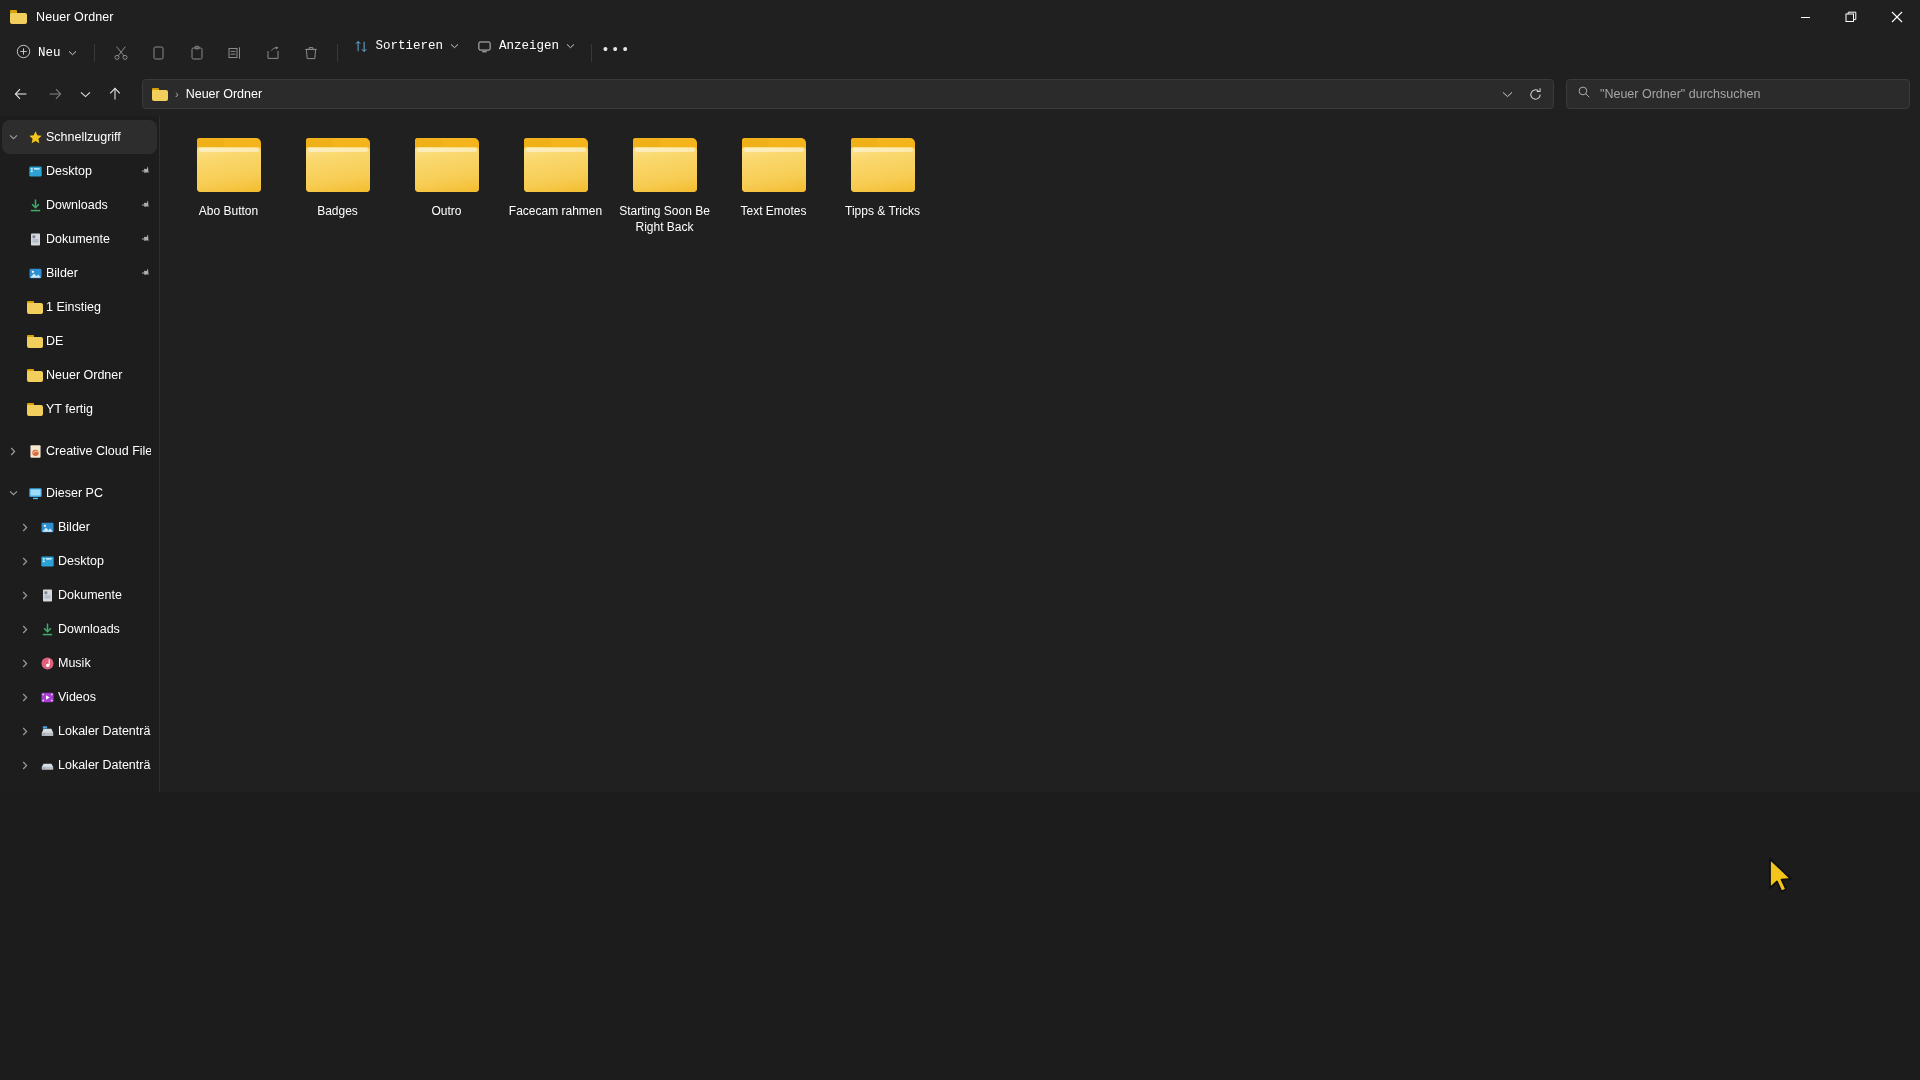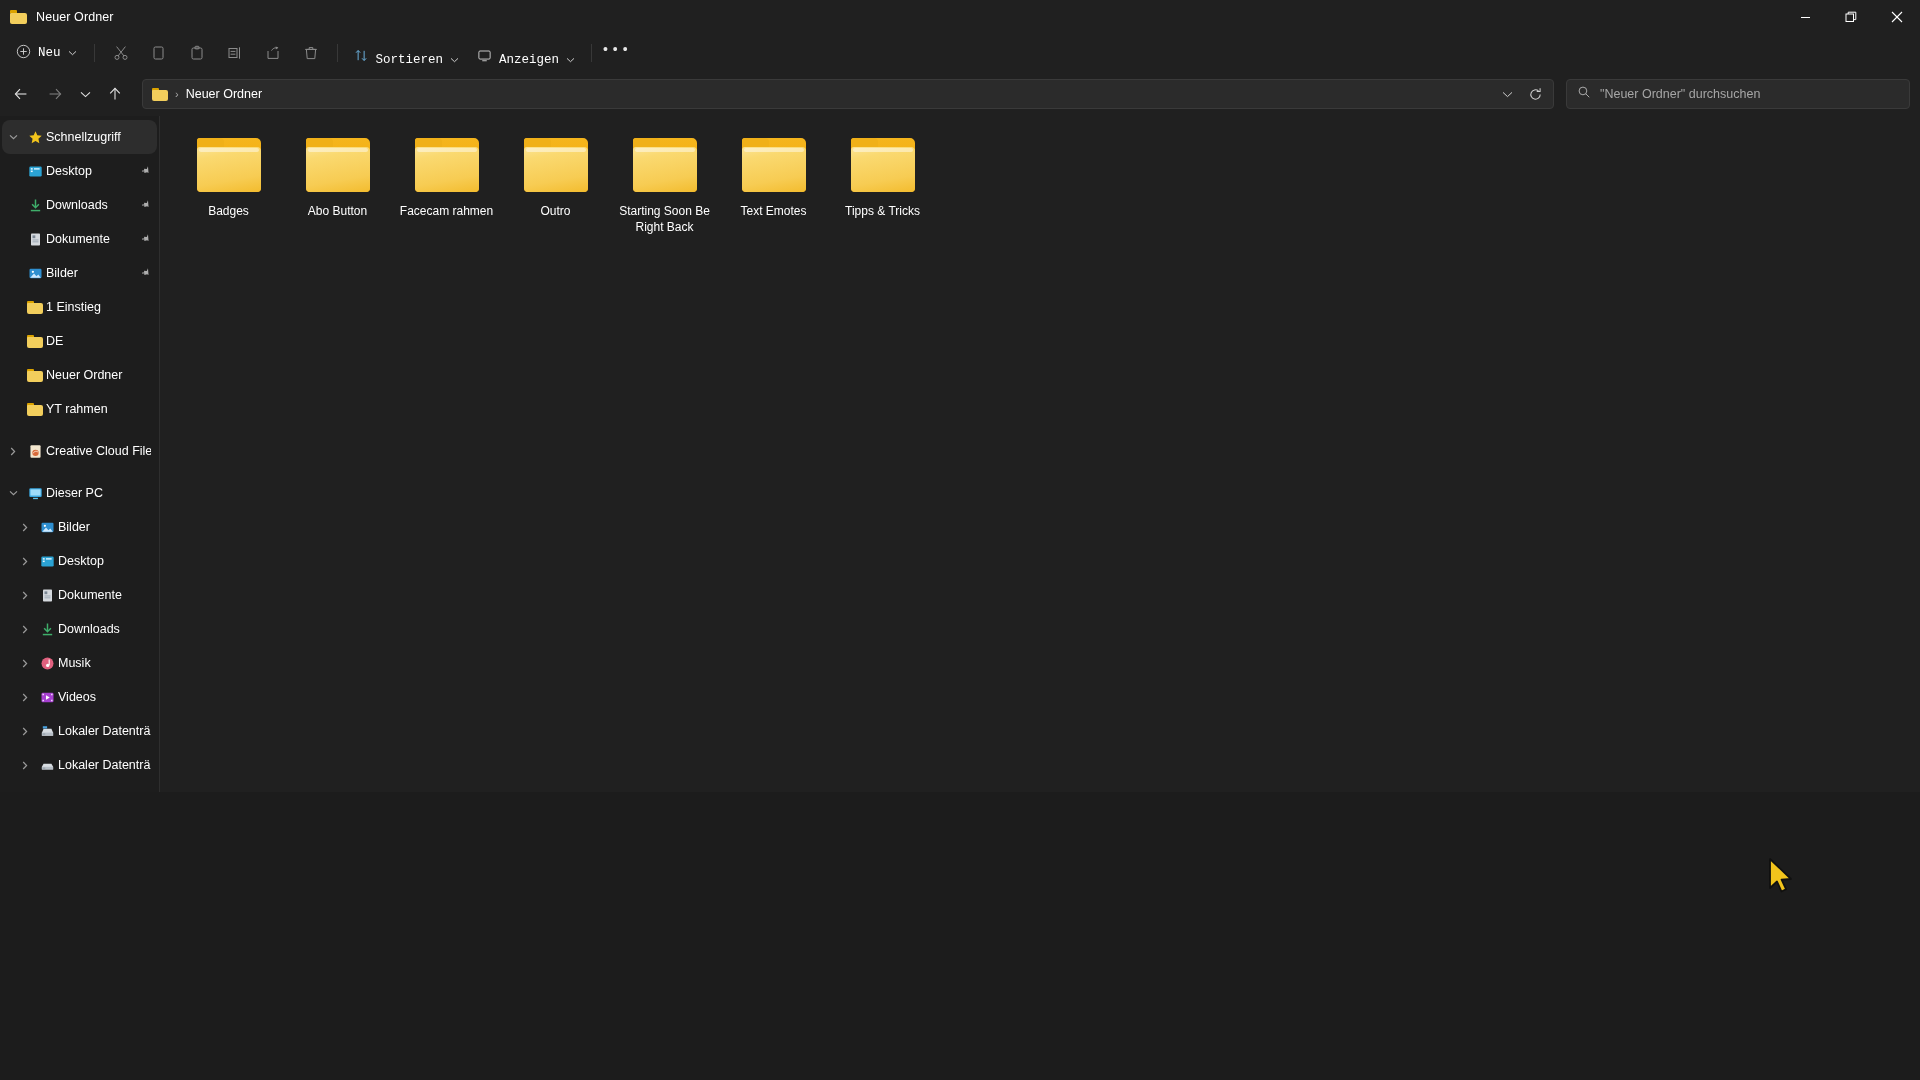--- a/index.html
+++ b/index.html
@@ -58,21 +58,21 @@
     padding: 0 10px 0 8px; border-radius: 4px;
     color: #ffffff; font-size: 12.5px;
   }
   .tb-icon-btn {
     width: 38px; height: 30px; border-radius: 4px;
     display: flex; align-items: center; justify-content: center;
     color: #8b8b8b;
   }
   .tb-sep { width: 1px; height: 18px; background: #383838; margin: 0 7px; }
   .tb-labeled {
-    height: 28px; display: flex; align-items: flex-end; gap: 7px;
+    height: 28px; display: flex; align-items: flex-start; gap: 7px;
     padding: 0 9px; border-radius: 4px; color: #ffffff; font-size: 12.5px;
   }
   .tb-more {
     width: 34px; height: 28px; border-radius: 4px; color: #e6e6e6;
     display: flex; align-items: center; justify-content: center;
     letter-spacing: 1.5px; font-size: 14px; padding-bottom: 6px;
   }
   .chev { color: #d0d0d0; }
 
   
@@ -544,21 +544,21 @@
         </span>
         <span class="nav-label">Neuer Ordner</span>
       </div>
       <div class="nav-item indent-1">
         <span class="nav-ico">
           <span class="ico-folder">
               <span class="tab"></span>
               <span class="body"></span>
             </span>
         </span>
-        <span class="nav-label">YT rahmen</span>
+        <span class="nav-label">YT fertig</span>
       </div>
 
       <div style="height:8px"></div>
 
       <div class="nav-item">
         <span class="twisty">
           <svg width="6" height="9" viewBox="0 0 6 9">
               <path d="M1.2 1 L4.6 4.5 L1.2 8" fill="none" stroke="currentColor" stroke-width="1.2"></path>
             </svg>
         </span>
@@ -733,20 +733,32 @@
               <path d="M2.6 4.4 C3.8 3.4 5 3.4 6.2 4.4" fill="none" stroke="#62c5ef" stroke-width="1.2"></path>
             </svg>
         </span>
         <span class="nav-label">Netzwerk</span>
       </div>
 
     </div>
 
     <div class="content">
       <div class="grid">
+
+        <div class="item">
+          <div class="item-icon">
+            <div class="bigfolder">
+                <div class="back"></div>
+                <div class="tabtop"></div>
+                <div class="front"></div>
+                <div class="sheen"></div>
+              </div>
+          </div>
+          <div class="item-label">Abo Button</div>
+        </div>
 
         <div class="item">
           <div class="item-icon">
             <div class="bigfolder">
                 <div class="back"></div>
                 <div class="tabtop"></div>
                 <div class="front"></div>
                 <div class="sheen"></div>
               </div>
           </div>
@@ -755,47 +767,35 @@
 
         <div class="item">
           <div class="item-icon">
             <div class="bigfolder">
                 <div class="back"></div>
                 <div class="tabtop"></div>
                 <div class="front"></div>
                 <div class="sheen"></div>
               </div>
           </div>
-          <div class="item-label">Abo Button</div>
+          <div class="item-label">Outro</div>
         </div>
 
         <div class="item">
           <div class="item-icon">
             <div class="bigfolder">
                 <div class="back"></div>
                 <div class="tabtop"></div>
                 <div class="front"></div>
                 <div class="sheen"></div>
               </div>
           </div>
           <div class="item-label">Facecam rahmen</div>
         </div>
 
-        <div class="item">
-          <div class="item-icon">
-            <div class="bigfolder">
-                <div class="back"></div>
-                <div class="tabtop"></div>
-                <div class="front"></div>
-                <div class="sheen"></div>
-              </div>
-          </div>
-          <div class="item-label">Outro</div>
-        </div>
-
 
         <div class="item">
           <div class="item-icon">
             <div class="bigfolder">
                 <div class="back"></div>
                 <div class="tabtop"></div>
                 <div class="front"></div>
                 <div class="sheen"></div>
               </div>
           </div>

